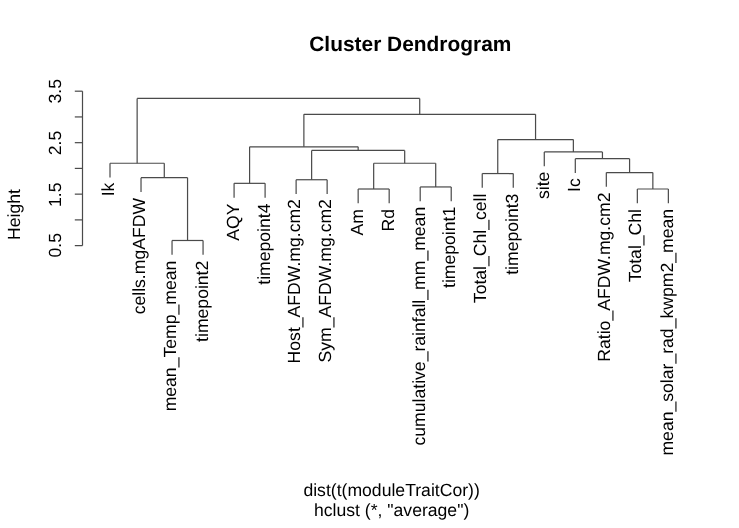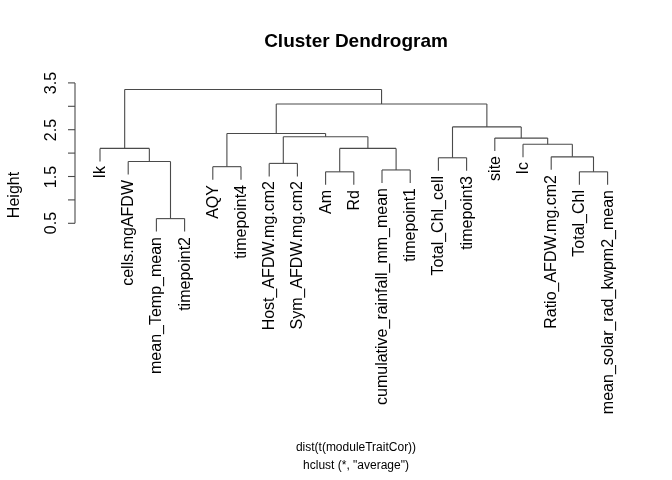--- a/index.html
+++ b/index.html
@@ -11,23 +11,23 @@
     font-family: "Liberation Sans", "DejaVu Sans", sans-serif;
     color: #000;
     overflow: hidden;
   }
   .figure svg { position: absolute; left: 0; top: 0; }
   .hcenter { position: absolute; width: 0; height: 0; overflow: visible; }
   .hcenter > span {
     position: absolute; left: 0; top: 0;
     transform: translate(-50%, -50%);
     white-space: nowrap;
-    font-size: 12px; line-height: 16px;
-  }
-  .plot-title > span { font-size: 19px; font-weight: bold; }
+    font-size: 16px; line-height: 16px;
+  }
+  .plot-title > span { font-size: 19px; font-weight: bold; margin-left: 17px; }
   .rot-center { position: absolute; width: 0; height: 0; overflow: visible; }
   .rot-center > span {
     position: absolute; left: 0; top: 0;
     transform: rotate(-90deg) translate(-50%, -50%);
     transform-origin: 0 0;
     white-space: nowrap;
     font-size: 16px; line-height: 16px;
   }
   .leaf-label { position: absolute; width: 0; height: 0; overflow: visible; }
   .leaf-label > span {

